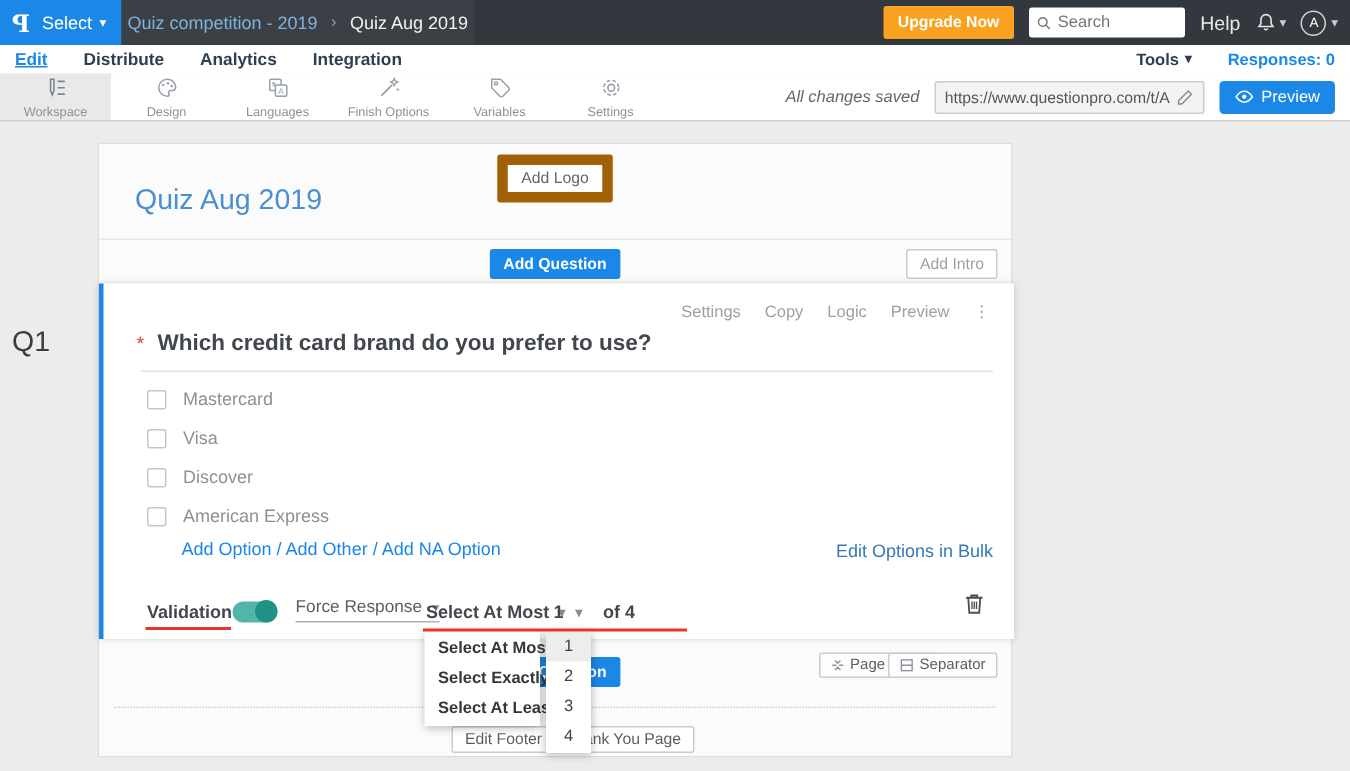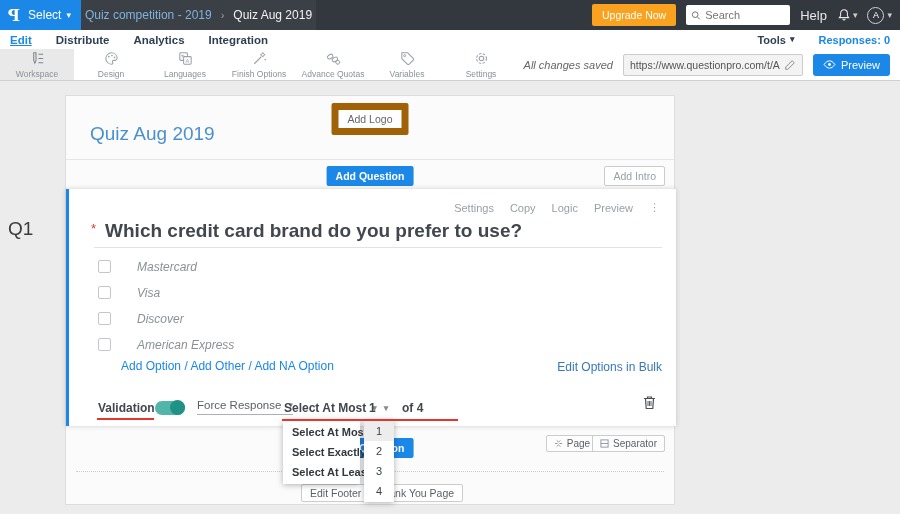--- a/index.html
+++ b/index.html
@@ -11,21 +11,21 @@
   .topbar { position:absolute; left:0; top:0; width:900px; height:30px; background:#33383e; display:flex; align-items:center; }
   .brand { display:flex; align-items:center; background:#1b87e6; height:30px; padding:0 10px 0 8px; gap:8px; }
   .logo-p { color:#fff; font-weight:bold; font-size:16px; font-family:"DejaVu Serif", serif; transform:scaleX(-1); display:inline-block; }
   .surveys { color:#fff; font-size:12px; display:flex; align-items:center; gap:5px; cursor:pointer; }
   .caret { font-size:9px; line-height:1; }
   .crumbwrap { background:#3b4046; height:30px; display:flex; align-items:center; padding:0 4px; gap:9px; }
   .crumb-parent { color:#7fb3dc; font-size:12px; }
   .crumb-sep { color:#9aa0a6; font-size:11px; }
   .crumb-current { color:#f2f2f2; font-size:12px; }
   .topbar-right { margin-left:auto; display:flex; align-items:center; gap:10px; padding-right:8px; }
-  .upgrade { background:#f9a21f; color:#fff; font-size:10.5px; font-weight:normal; border:none; border-radius:2px; padding:5px 10px; cursor:pointer; }
+  .upgrade { background:#f9a21f; color:#fff; font-size:10.5px; font-weight:bold; border:none; border-radius:2px; padding:5px 10px; cursor:pointer; }
   .searchbox { background:#fff; border-radius:2px; width:104px; height:20px; display:flex; align-items:center; padding:0 5px; gap:4px; }
   .searchbox input { border:none; outline:none; width:80px; font-size:11px; color:#444; background:transparent; }
   .help { color:#e8e8e8; font-size:13px; }
   .belld { display:flex; align-items:center; gap:2px; color:#ccc; }
   .avatar { width:17px; height:17px; border:1px solid #cfd3d8; border-radius:50%; color:#fff; font-size:9px; display:flex; align-items:center; justify-content:center; }
   .avwrap { display:flex; align-items:center; gap:3px; color:#ccc; }
 
   
   .nav { position:absolute; left:0; top:30px; width:900px; height:19px; background:#fff; display:flex; align-items:center; padding:0 10px; gap:24px; }
   .nav a { font-size:11.5px; color:#2e3f54; text-decoration:none; font-weight:bold; }
@@ -56,24 +56,24 @@
   .addq1 { position:absolute; top:70px; left:50%; transform:translateX(-50%); }
   .addintro { position:absolute; top:70px; right:9px; background:#fff; border:1px solid #ccc; border-radius:2px; font-size:10.5px; color:#9aa0a6; padding:3px 8px; cursor:pointer; }
 
   
   .qcard { position:absolute; left:0; top:93px; width:610px; height:237px; background:#fff; border-left:3px solid #1b87e6; box-shadow:0 0 5px rgba(0,0,0,.18); z-index:2; }
   .qmenu { position:absolute; top:12px; right:16px; display:flex; align-items:center; gap:16px; }
   .qmenu span { font-size:11px; color:#9aa0a6; cursor:pointer; }
   .more-dots { font-size:13px; color:#9aa0a6; cursor:pointer; }
   .qrow { position:absolute; top:31px; left:22px; display:flex; align-items:flex-start; gap:9px; }
   .req { color:#e53935; font-size:13px; line-height:1; padding-top:2px; }
-  .qtext { font-size:19px; color:#42464d; font-weight:bold; }
+  .qtext { font-size:15px; color:#42464d; font-weight:bold; }
   .qunderline { position:absolute; top:58px; left:25px; right:14px; border-top:1px solid #e2e2e2; }
   .opts { position:absolute; left:29px; top:71px; display:flex; flex-direction:column; gap:13px; }
-  .optrow { display:flex; align-items:flex-start; gap:26px; height:13px;font-style:italic; }
+  .optrow { display:flex; align-items:flex-end; gap:11px; height:13px; }
   .cbox { width:13px; height:13px; border:1px solid #c3c7cc; border-radius:2px; background:#fff; cursor:pointer; }
   .optlabel { font-size:12px; color:#8c9096; }
   .addlinks { position:absolute; left:52px; top:170px; font-size:12px; color:#1b87e6; }
   .addlinks span.link { cursor:pointer; }
   .bulk { position:absolute; right:14px; top:171px; font-size:12px; color:#3779b5; cursor:pointer; }
 
   
   .vlabel { position:absolute; left:29px; top:212px; font-size:12px; color:#42464d; font-weight:bold; }
   .vlabel-underline { position:absolute; left:28px; top:229px; width:57px; height:2px; background:#e8352c; }
   .toggle { position:absolute; left:86px; top:212px; width:30px; height:14px; border-radius:7px; background:#52b5aa; cursor:pointer; }
@@ -188,29 +188,20 @@
         </svg>
       <span class="tlabel">Languages</span>
     </div>
     <div class="titem">
       <svg width="17" height="17" viewBox="0 0 18 18">
           <path d="M3.5 14.5L11 7" stroke="#9aa0a8" stroke-width="1.3"></path>
           <path d="M12.5 2.5l.8 1.7 1.7.8-1.7.8-.8 1.7-.8-1.7L10 5l1.7-.8z" fill="none" stroke="#9aa0a8" stroke-width="1"></path>
           <path d="M15 9l.4.9.9.4-.9.4-.4.9-.4-.9-.9-.4.9-.4z" fill="#9aa0a8"></path>
         </svg>
       <span class="tlabel">Finish Options</span>
-    </div>
-    <div class="titem">
-      <svg width="17" height="17" viewBox="0 0 18 18">
-          <rect x="2.5" y="5" width="6" height="4" rx="2" fill="none" stroke="#9aa0a8" stroke-width="1.1" transform="rotate(-30 5.5 7)"></rect>
-          <rect x="7.5" y="8" width="6" height="4" rx="2" fill="none" stroke="#9aa0a8" stroke-width="1.1" transform="rotate(-30 10.5 10)"></rect>
-          <circle cx="13.5" cy="13" r="2" fill="none" stroke="#9aa0a8" stroke-width="1"></circle>
-          <path d="M13.5 10.4v1M13.5 14.6v1M10.9 13h1M15.1 13h1" stroke="#9aa0a8" stroke-width="0.9"></path>
-        </svg>
-      <span class="tlabel">Advance Quotas</span>
     </div>
     <div class="titem">
       <svg width="17" height="17" viewBox="0 0 18 18">
           <path d="M3 3h6.2L15 8.8a1.4 1.4 0 0 1 0 2L10.8 15a1.4 1.4 0 0 1-2 0L3 9.2z" fill="none" stroke="#9aa0a8" stroke-width="1.1"></path>
           <circle cx="6" cy="6" r="1.1" fill="none" stroke="#9aa0a8"></circle>
         </svg>
       <span class="tlabel">Variables</span>
     </div>
     <div class="titem">
       <svg width="17" height="17" viewBox="0 0 18 18">

